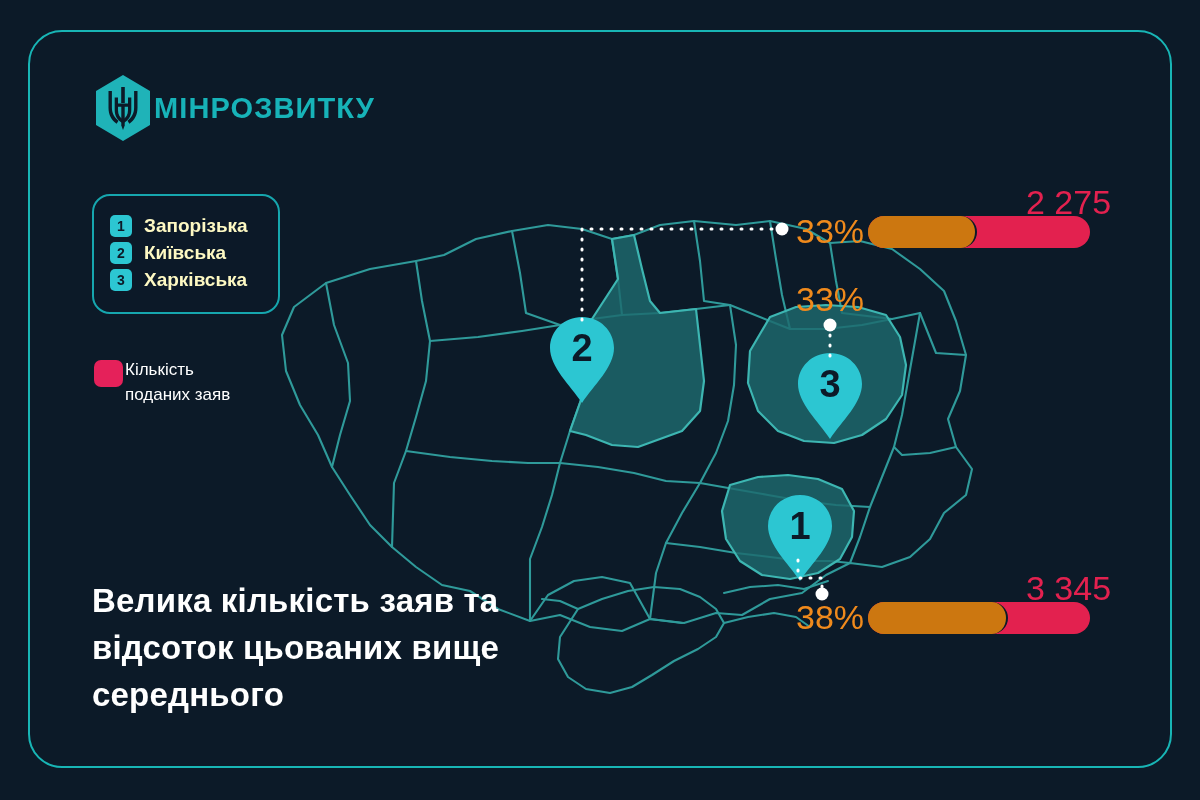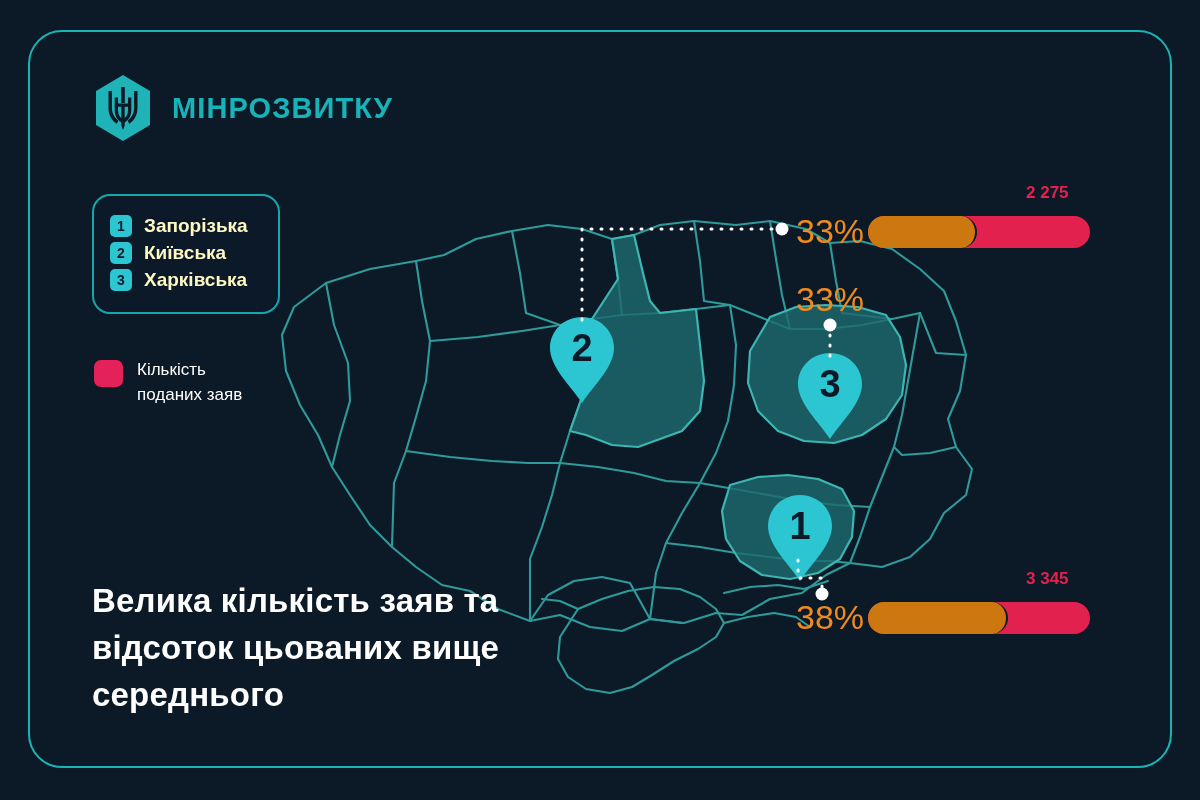--- a/index.html
+++ b/index.html
@@ -35,21 +35,20 @@
     pointer-events: none;
   }
 
   
   .logo-block {
     position: absolute;
     left: 92px;
     top: 74px;
     display: flex;
     align-items: center;
-    gap: 18px;
   }
   .logo-hex {
     width: 62px;
     height: 68px;
     position: relative;
   }
   .logo-text {
     color: #17b3b8;
     font-size: 29px;
     font-weight: bold;
@@ -108,21 +107,21 @@
   
   .key {
     position: absolute;
     left: 94px;
   }
   .key.pink { top: 358px; }
   .key.orange { top: 450px; }
   .key-inner {
     display: flex;
     align-items: flex-start;
-    gap: 14px;
+    gap: 2px;
   }
   .swatch {
     width: 29px;
     height: 27px;
     border-radius: 7px;
     flex: 0 0 auto;
     margin-top: 2px;
   }
   .swatch.pink { background: #e5215a; }
   .swatch.orange { background: #db8310; }
@@ -181,22 +180,22 @@
     left: 0; top: 0;
     height: 100%;
     background: #cc7710;
     border-radius: 16px;
     border-right: 2px solid #0c1a28;
     box-sizing: border-box;
   }
   .bar-value {
     position: absolute;
     color: #e3214f;
-    font-size: 17px;
-    font-weight: bold;
+    font-size: 34px;
+    font-weight: normal;
     white-space: nowrap;
   }
   .bar-row.r1 .bar-value { left: 158px; top: -33px; }
   .bar-row.r2 .bar-value { left: 158px; top: -33px; }
   .bar-row.r3 .bar-value { left: 158px; top: -33px; }
 
   
   .connectors {
     position: absolute;
     inset: 0;

